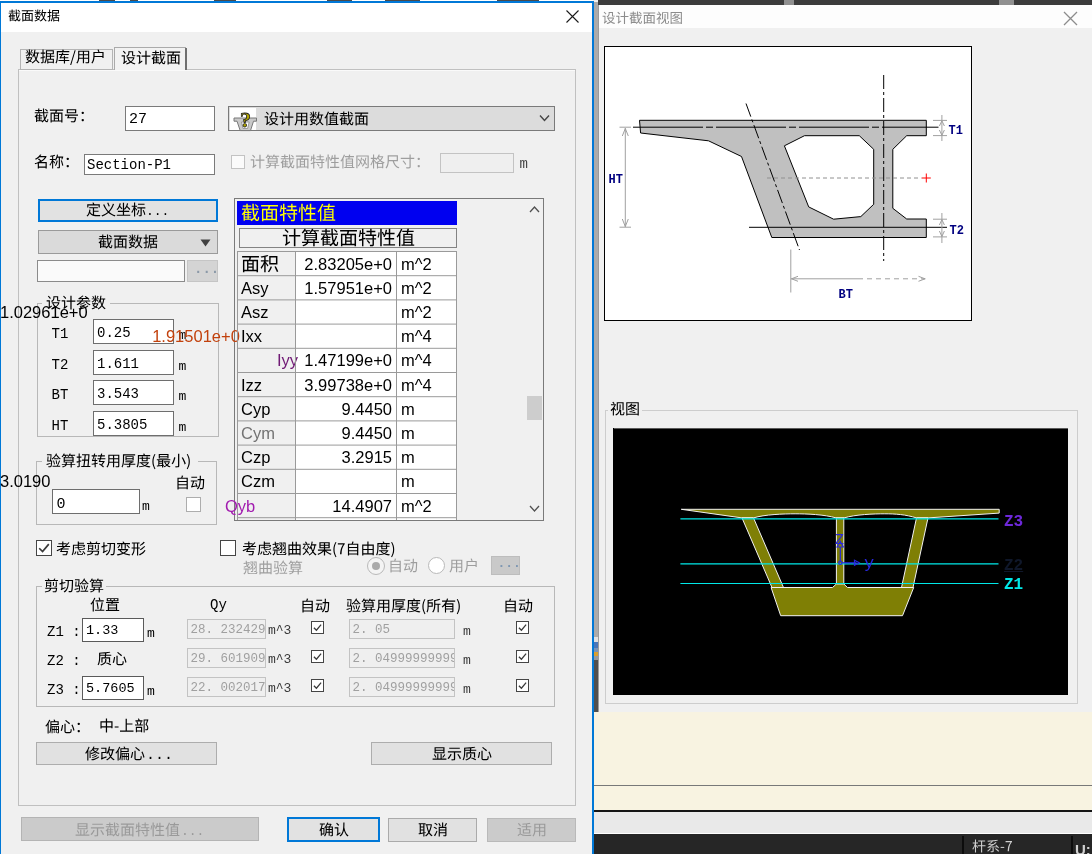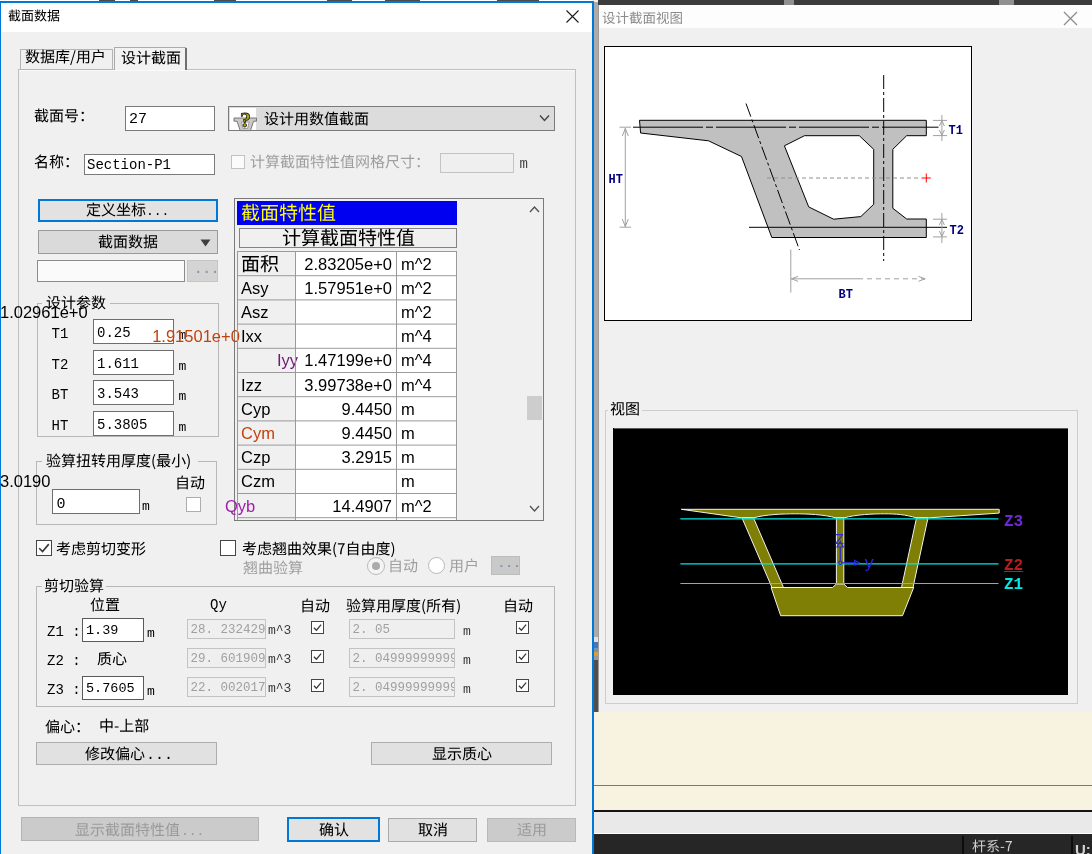--- a/index.html
+++ b/index.html
@@ -180,21 +180,21 @@
 </g>
 <g stroke="#2828e0" stroke-width="1.2" fill="none">
 <path d="M836.5,546.5 L839.8,541 L842.8,546.5 Z"></path>
 <line x1="839.8" y1="546.5" x2="839.8" y2="560.5"></line>
 <circle cx="839.8" cy="562.3" r="1.6"></circle>
 <line x1="841.5" y1="562.3" x2="856" y2="562.3"></line>
 <path d="M854,559.8 L858.7,562.3 L854,564.8 Z"></path>
 </g>
 </svg>
 <div class="abs" style="left:1004px;top:512.5px;font:bold 16px 'Liberation Mono',monospace;color:#6d28d9;letter-spacing:0;white-space:pre;">Z3</div>
-<div class="abs" style="left:1004px;top:557px;font:bold 16px 'Liberation Mono',monospace;color:#b91c1c;letter-spacing:0;white-space:pre;text-decoration:underline;">Z2</div>
+<div class="abs" style="left:1004px;top:557px;font:bold 16px 'Liberation Mono',monospace;color:#0f172a;letter-spacing:0;white-space:pre;text-decoration:underline;">Z2</div>
 <div class="abs" style="left:1004px;top:576px;font:bold 16px 'Liberation Mono',monospace;color:#00e8e8;letter-spacing:0;white-space:pre;">Z1</div>
 <div class="abs" style="left:835px;top:532px;font:normal 15px 'Liberation Mono',monospace;color:#2828e0;letter-spacing:0;white-space:pre;">Z</div>
 <div class="abs" style="left:864px;top:554px;font:normal 17px 'Liberation Mono',monospace;color:#2828e0;letter-spacing:0;white-space:pre;">y</div>
 <div class="abs" style="left:594px;top:712px;width:498px;height:73px;background:#f8f3e1;"></div>
 <div class="abs" style="left:594px;top:784.5px;width:498px;height:1.5px;background:#787878;"></div>
 <div class="abs" style="left:594px;top:786px;width:498px;height:24px;background:#f8f3e1;"></div>
 <div class="abs" style="left:594px;top:810px;width:498px;height:2px;background:#151515;"></div>
 <div class="abs" style="left:594px;top:812px;width:498px;height:20.5px;background:#e9e9e9;"></div>
 <div class="abs" style="left:594px;top:832.5px;width:498px;height:1.5px;background:#ffffff;"></div>
 <div class="abs" style="left:594px;top:834px;width:498px;height:20px;background:#262626;"></div>
@@ -430,21 +430,21 @@
 <div class="abs" style="left:401px;top:327.1px;font:normal 16.5px 'Liberation Sans',sans-serif;color:#000;letter-spacing:0;white-space:pre;">m^4</div>
 <div class="abs" style="left:241px;top:351.3px;font:normal 16.5px 'Liberation Sans',sans-serif;color:#701a75;letter-spacing:0;white-space:pre;margin-left:36px;">Iyy</div>
 <div class="abs" style="left:0px;top:351.3px;font:normal 16.5px 'Liberation Sans',sans-serif;color:#000;letter-spacing:0;white-space:pre;width:392px;text-align:right">1.47199e+0</div>
 <div class="abs" style="left:401px;top:351.3px;font:normal 16.5px 'Liberation Sans',sans-serif;color:#000;letter-spacing:0;white-space:pre;">m^4</div>
 <div class="abs" style="left:241px;top:375.5px;font:normal 16.5px 'Liberation Sans',sans-serif;color:#000;letter-spacing:0;white-space:pre;">Izz</div>
 <div class="abs" style="left:0px;top:375.5px;font:normal 16.5px 'Liberation Sans',sans-serif;color:#000;letter-spacing:0;white-space:pre;width:392px;text-align:right">3.99738e+0</div>
 <div class="abs" style="left:401px;top:375.5px;font:normal 16.5px 'Liberation Sans',sans-serif;color:#000;letter-spacing:0;white-space:pre;">m^4</div>
 <div class="abs" style="left:241px;top:399.7px;font:normal 16.5px 'Liberation Sans',sans-serif;color:#000;letter-spacing:0;white-space:pre;">Cyp</div>
 <div class="abs" style="left:0px;top:399.7px;font:normal 16.5px 'Liberation Sans',sans-serif;color:#000;letter-spacing:0;white-space:pre;width:392px;text-align:right">9.4450</div>
 <div class="abs" style="left:401px;top:399.7px;font:normal 16.5px 'Liberation Sans',sans-serif;color:#000;letter-spacing:0;white-space:pre;">m</div>
-<div class="abs" style="left:241px;top:423.9px;font:normal 16.5px 'Liberation Sans',sans-serif;color:#c2410c;letter-spacing:0;white-space:pre;">Cym</div>
+<div class="abs" style="left:241px;top:423.9px;font:normal 16.5px 'Liberation Sans',sans-serif;color:#737373;letter-spacing:0;white-space:pre;">Cym</div>
 <div class="abs" style="left:0px;top:423.9px;font:normal 16.5px 'Liberation Sans',sans-serif;color:#000;letter-spacing:0;white-space:pre;width:392px;text-align:right">9.4450</div>
 <div class="abs" style="left:401px;top:423.9px;font:normal 16.5px 'Liberation Sans',sans-serif;color:#000;letter-spacing:0;white-space:pre;">m</div>
 <div class="abs" style="left:241px;top:448.1px;font:normal 16.5px 'Liberation Sans',sans-serif;color:#000;letter-spacing:0;white-space:pre;">Czp</div>
 <div class="abs" style="left:0px;top:448.1px;font:normal 16.5px 'Liberation Sans',sans-serif;color:#000;letter-spacing:0;white-space:pre;width:392px;text-align:right">3.2915</div>
 <div class="abs" style="left:401px;top:448.1px;font:normal 16.5px 'Liberation Sans',sans-serif;color:#000;letter-spacing:0;white-space:pre;">m</div>
 <div class="abs" style="left:241px;top:472.29999999999995px;font:normal 16.5px 'Liberation Sans',sans-serif;color:#000;letter-spacing:0;white-space:pre;">Czm</div>
 <div class="abs" style="left:0px;top:472.29999999999995px;font:normal 16.5px 'Liberation Sans',sans-serif;color:#000;letter-spacing:0;white-space:pre;width:392px;text-align:left">3.0190</div>
 <div class="abs" style="left:401px;top:472.29999999999995px;font:normal 16.5px 'Liberation Sans',sans-serif;color:#000;letter-spacing:0;white-space:pre;">m</div>
 <div class="abs" style="left:225px;top:496.5px;font:normal 16.5px 'Liberation Sans',sans-serif;color:#a21caf;letter-spacing:0;white-space:pre;">Qyb</div>
 <div class="abs" style="left:0px;top:496.5px;font:normal 16.5px 'Liberation Sans',sans-serif;color:#000;letter-spacing:0;white-space:pre;width:392px;text-align:right">14.4907</div>
@@ -570,21 +570,21 @@
       </g>
     </svg>
 <svg class="abs" style="left:503px;top:597.8px;" width="31" height="18.75" viewBox="0 0 31 18.75">
       <g fill="#000" transform="translate(0,13.2) scale(0.015,-0.015)">
         <use href="#g42" x="0"></use>
         <use href="#g43" x="1000"></use>
       </g>
     </svg>
 <div class="abs" style="left:47px;top:623.5px;font:normal 14px 'Liberation Mono',monospace;color:#000;letter-spacing:0;white-space:pre;">Z1 :</div>
 <div class="abs" style="left:82px;top:618.0px;width:62px;height:23.5px;background:#ffffff;border:1px solid #5a5a5a;box-sizing:border-box;"></div>
-<div class="abs" style="left:86px;top:622.5px;font:normal 13.5px 'Liberation Mono',monospace;color:#000;letter-spacing:0;white-space:pre;">1.39</div>
+<div class="abs" style="left:86px;top:622.5px;font:normal 13.5px 'Liberation Mono',monospace;color:#000;letter-spacing:0;white-space:pre;">1.33</div>
 <div class="abs" style="left:147px;top:625.5px;font:normal 13px 'Liberation Mono',monospace;color:#000;letter-spacing:0;white-space:pre;">m</div>
 <div class="abs" style="left:187px;top:618.5px;width:79px;height:20.5px;background:#efefef;border:1px solid #c3c3c3;box-sizing:border-box;"></div>
 <div class="abs" style="left:190.5px;top:622.5px;font:normal 12.5px 'Liberation Mono',monospace;color:#a0a0a0;letter-spacing:0;white-space:pre;">28. 232429</div>
 <div class="abs" style="left:268px;top:623.0px;font:normal 13px 'Liberation Mono',monospace;color:#3a3a3a;letter-spacing:0;white-space:pre;">m^3</div>
 <div class="abs" style="left:310.5px;top:620.5px;width:13px;height:13px;background:#ffffff;border:1px solid #454545;box-sizing:border-box;"></div>
 <svg class="abs" style="left:312.5px;top:622.5px" width="9" height="9" viewBox="0 0 10 10">
       <path d="M1 5.2 L3.8 8 L9 1.8" stroke="#3a3a3a" stroke-width="1.4" fill="none"></path>
     </svg>
 <div class="abs" style="left:349px;top:618.5px;width:106px;height:20.5px;background:#efefef;border:1px solid #c3c3c3;box-sizing:border-box;"></div>
 <div class="abs" style="left:352.5px;top:622.5px;font:normal 12.5px 'Liberation Mono',monospace;color:#a0a0a0;letter-spacing:0;white-space:pre;width:101px;overflow:hidden">2. 05</div>

